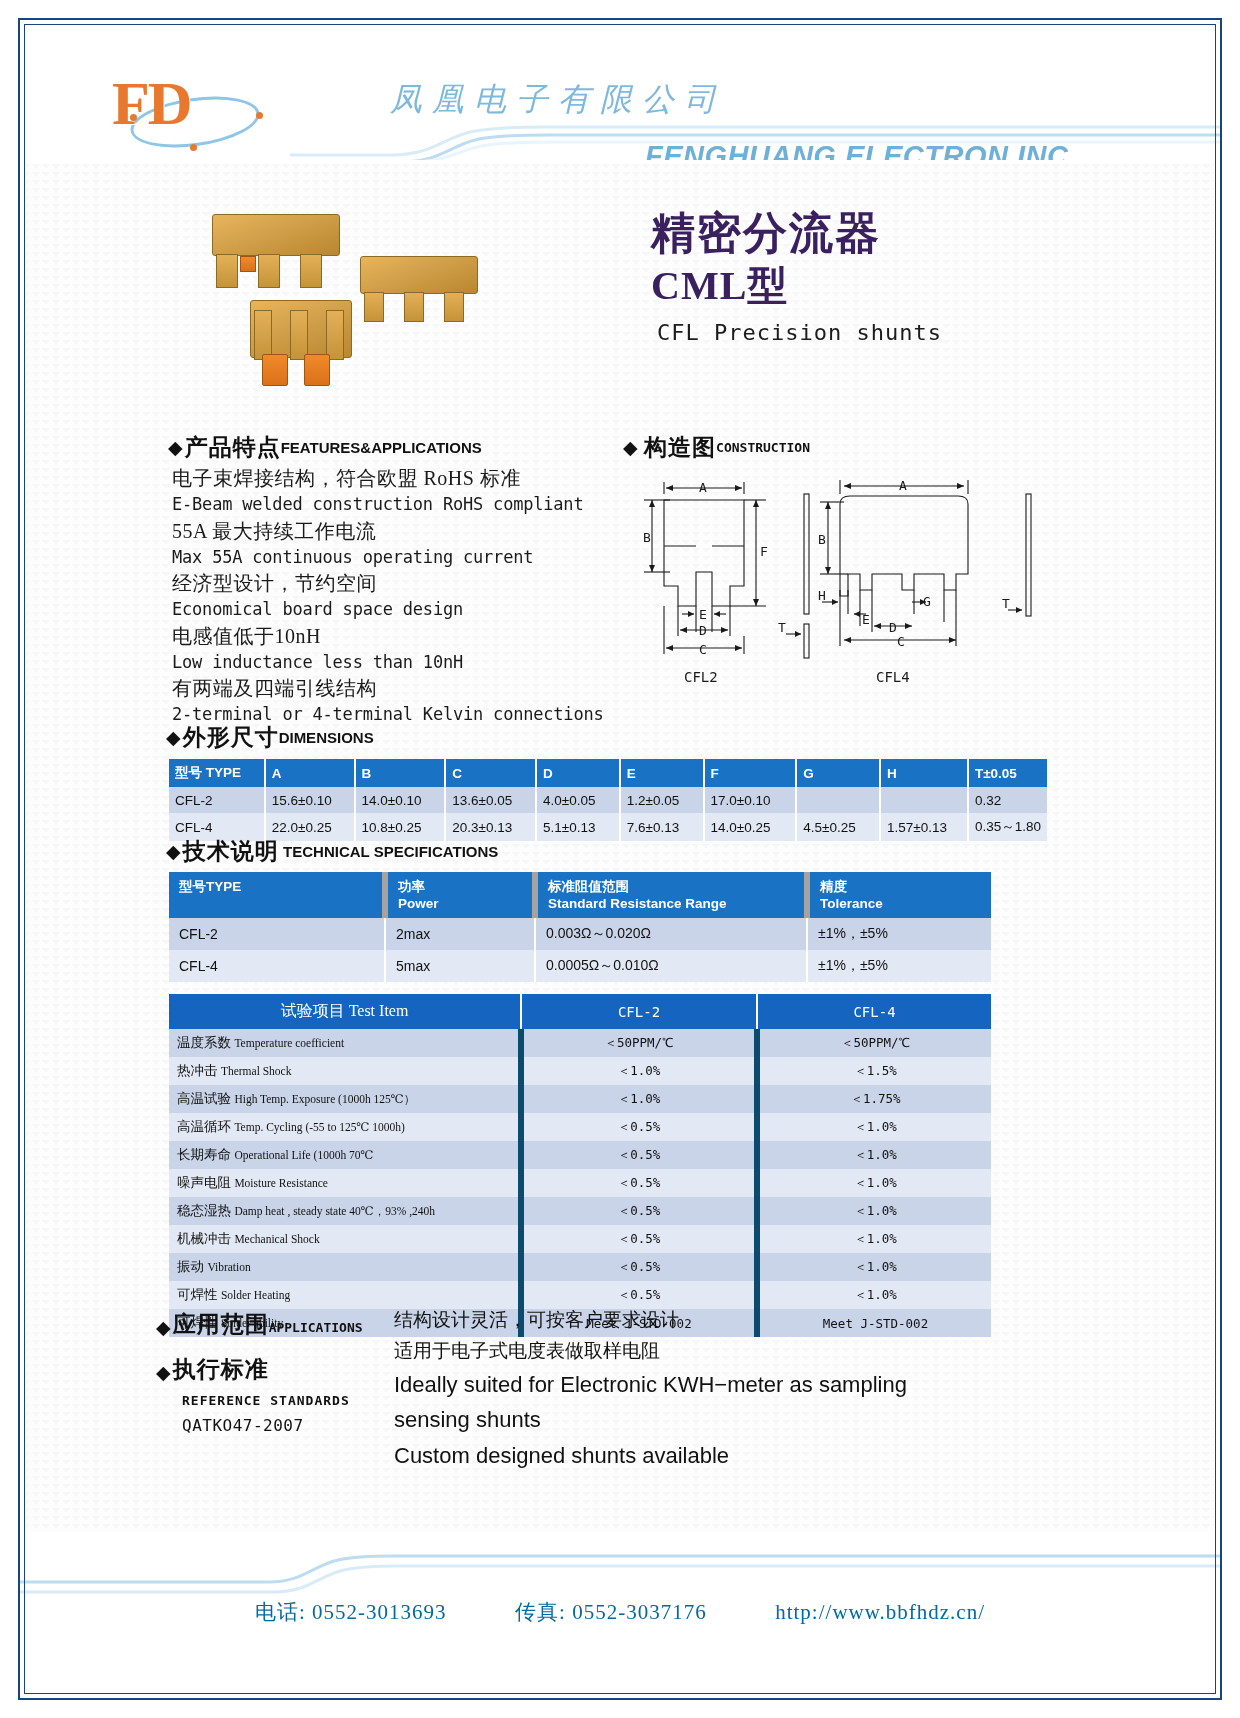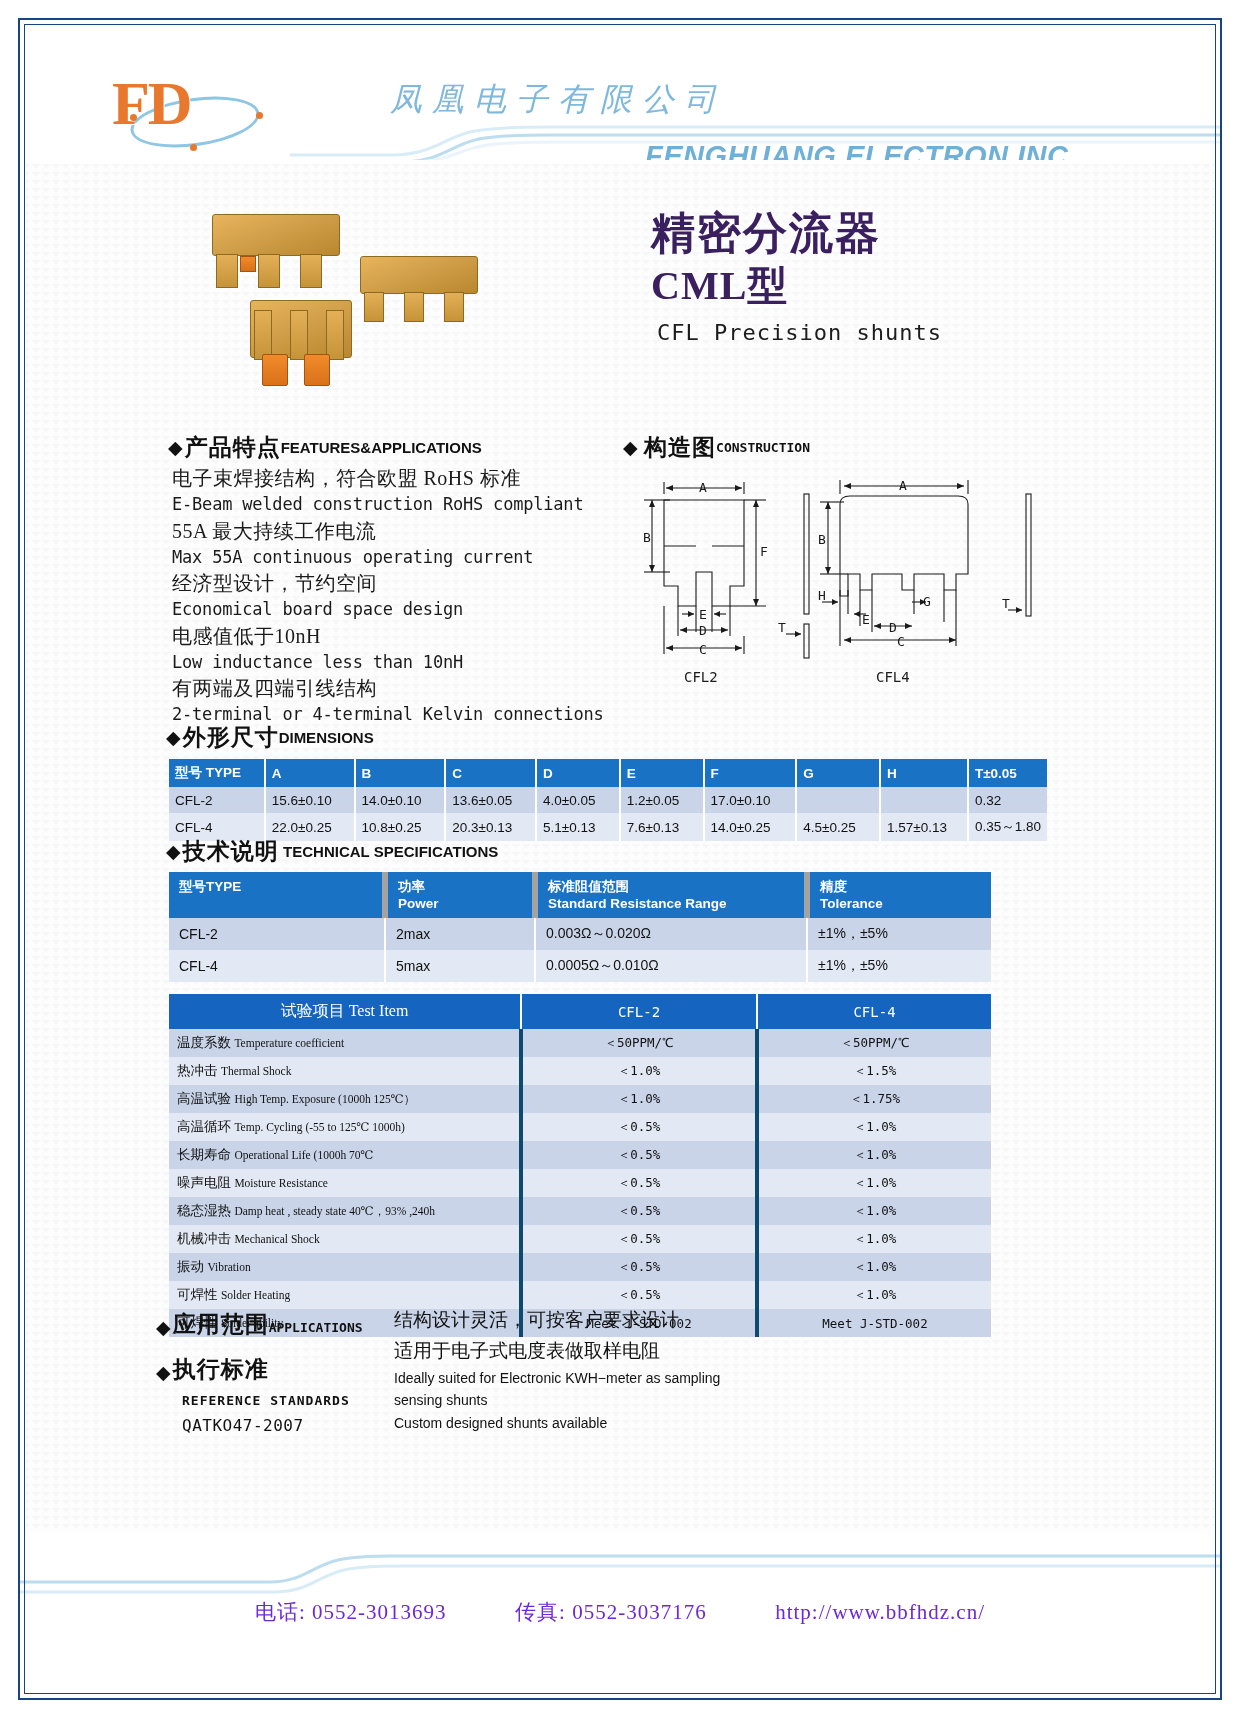--- a/index.html
+++ b/index.html
@@ -194,21 +194,21 @@
     text-align:center; padding:7px 6px; border-right:2px solid #fff;
     height:34px;
     font-family:"DejaVu Sans Mono","Liberation Mono",monospace;
   }
   .tbl-test th.th-item {
     font-family:"Liberation Serif","DejaVu Serif",serif; font-size:16px;
   }
   .tbl-test th:last-child { border-right:none; }
   .tbl-test td {
     font-size:13.5px; color:#111; padding:5px 8px; height:25px;
-    border-right:4px solid #0c4a6e;
+    border-right:6px solid #0c4a6e;
     font-family:"Liberation Serif","DejaVu Serif",serif;
   }
   .tbl-test td:last-child { border-right:none; }
   .tbl-test td.val {
     text-align:center;
     font-family:"DejaVu Sans Mono","Liberation Mono",monospace;
     font-size:12.5px;
   }
   .tbl-test tr.r-odd td { background:#c9d4e8; }
   .tbl-test tr.r-even td { background:#e3e9f4; }
@@ -227,33 +227,33 @@
   .app-std {
     font-family:"DejaVu Sans Mono","Liberation Mono",monospace;
     font-size:16px; font-weight:normal; color:#111; letter-spacing:0.5px;
   }
   .app-text-cn {
     font-family:"Liberation Serif","DejaVu Serif",serif;
     font-size:19px; color:#111; line-height:1.62; white-space:nowrap;
   }
   .app-text-en {
     font-family:"Liberation Sans","DejaVu Sans",sans-serif;
-    font-size:14px; color:#111; line-height:1.62; white-space:nowrap;
+    font-size:22px; color:#111; line-height:1.62; white-space:nowrap;
   }
 
   
   #footer {
     position:absolute; left:20px; top:1554px; width:1200px; height:142px;
     background:#fff; overflow:hidden;
   }
   .footer-text {
     position:absolute; top:44px; left:0; width:1200px;
     text-align:center;
     font-family:"Liberation Serif","DejaVu Serif",serif;
-    font-size:21px; color:#6d28d9; letter-spacing:1px;
+    font-size:21px; color:#0369a1; letter-spacing:1px;
     white-space:nowrap;
   }
   .footer-text span { display:inline-block; }
   .fgap { width:56px; }
 </style>
 </head>
 <body>
 
 <div id="page">
 

